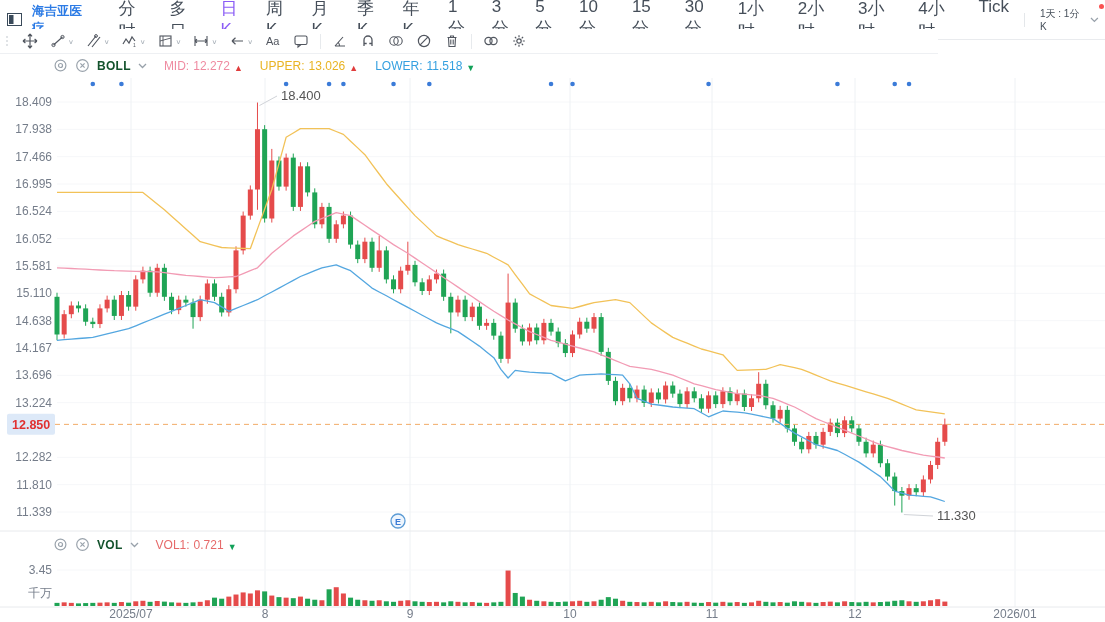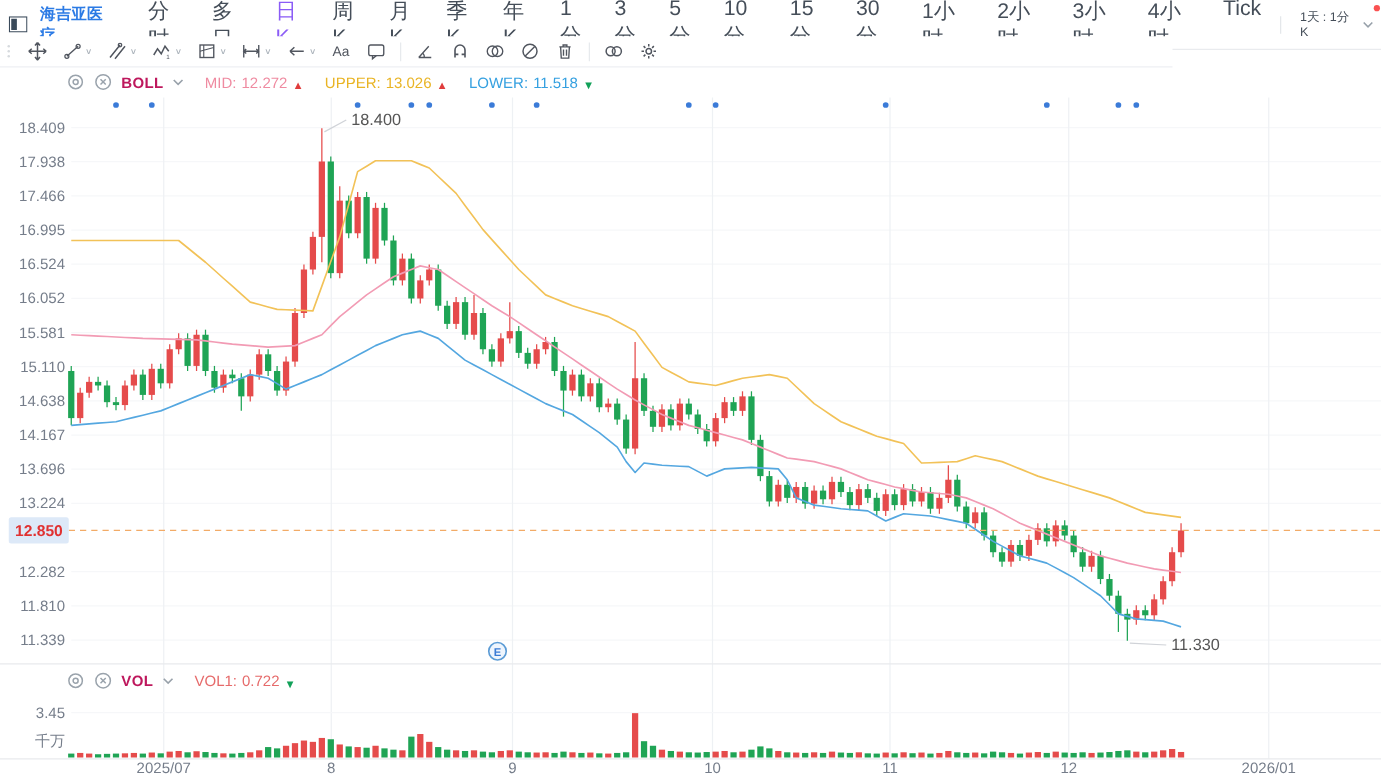--- a/index.html
+++ b/index.html
@@ -29,21 +29,21 @@
     align-items:center; justify-content:center; margin-right:6px; }
   .drag-handle i { width:2px; height:2px; background:#d6dade; border-radius:50%; }
   .tool { display:flex; align-items:center; gap:2px; padding:0 6px; cursor:pointer; }
   .tool svg { display:block; }
   .tool .tchev { color:#aab2ba; font-size:8px; transform:scaleY(.8); }
   .draw-divider { width:1px; height:15px; background:#e7eaed; margin:0 5px; }
 
   .ind-row { position:absolute; z-index:2; display:flex; align-items:center; gap:7px;
     font-size:12px; background:rgba(255,255,255,.0); }
   .ind-row .icon-btn { width:15px; height:15px; display:inline-flex; }
-  .ind-name { color:#be185d; font-weight:bold; letter-spacing:.3px; }
+  .ind-name { color:#14532d; font-weight:bold; letter-spacing:.3px; }
   .ind-pair { display:flex; align-items:flex-end; gap:4px; margin-left:10px; }
   .arrow-up { color:#e03c3c; font-size:9px; }
   .arrow-down { color:#12a159; font-size:9px; }
   .boll-mid { color:#ef8ba1; } .boll-upper { color:#e9b424; } .boll-lower { color:#35a0e0; }
   .vol1 { color:#e66a6a; }
 </style>
 </head>
 <body>
 <div id="stage">
 
@@ -229,21 +229,21 @@
   <svg class="icon-btn" viewBox="0 0 15 15">
     <circle cx="7.5" cy="7.5" r="5.8" fill="none" stroke="#9aa3ac" stroke-width="1.2"></circle>
     <path d="M5.4 5.4 L9.6 9.6 M9.6 5.4 L5.4 9.6" stroke="#9aa3ac" stroke-width="1.2"></path>
   </svg>
   <span class="ind-name">VOL</span>
   <svg class="chev" viewBox="0 0 9 6">
     <polyline points="1,1 4.5,4.5 8,1" fill="none" stroke="#98a1aa" stroke-width="1.3"></polyline>
   </svg>
   <span class="ind-pair">
     <span class="vol1">VOL1:</span>
-    <span class="vol1">0.722</span>
+    <span class="vol1">0.721</span>
     <span class="arrow-down">▼</span>
   </span>
 </div>
 
 <svg id="chart-svg" width="1105" height="622">
       <g>
         <line x1="57" x2="1105" y1="102" y2="102" stroke="#f6f7f9" stroke-width="1"></line>
         <line x1="57" x2="1105" y1="129.3140028288543" y2="129.3140028288543" stroke="#f6f7f9" stroke-width="1"></line>
         <line x1="57" x2="1105" y1="156.68599717114557" y2="156.68599717114557" stroke="#f6f7f9" stroke-width="1"></line>
         <line x1="57" x2="1105" y1="183.9999999999999" y2="183.9999999999999" stroke="#f6f7f9" stroke-width="1"></line>

